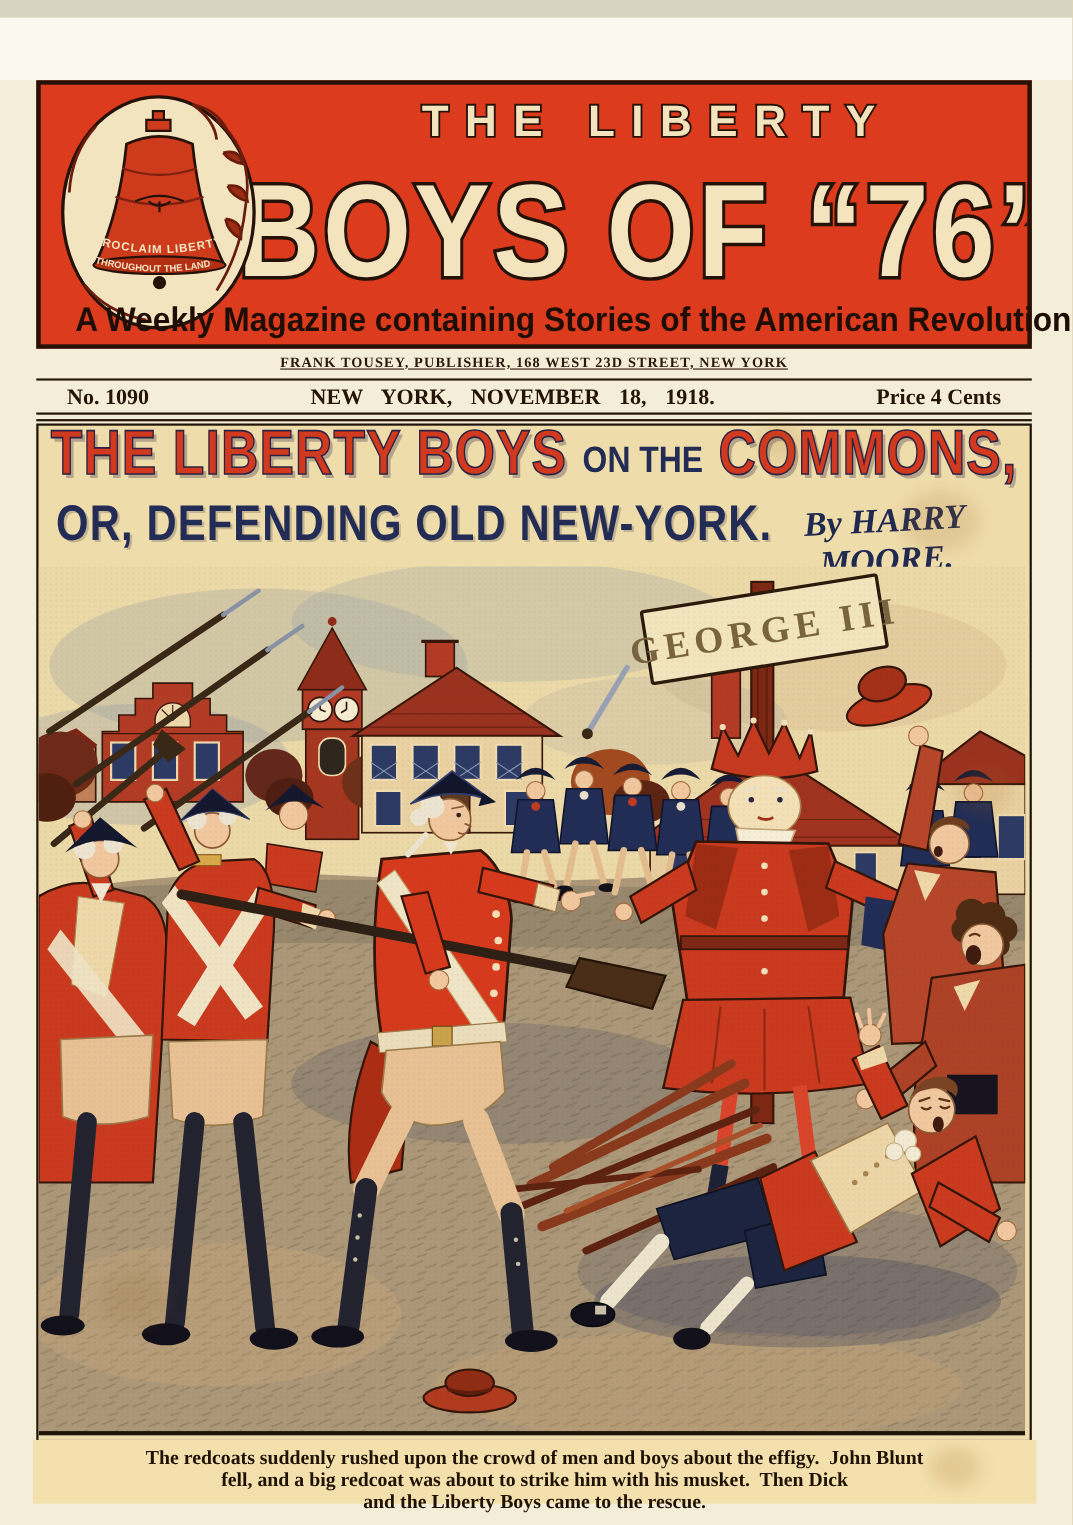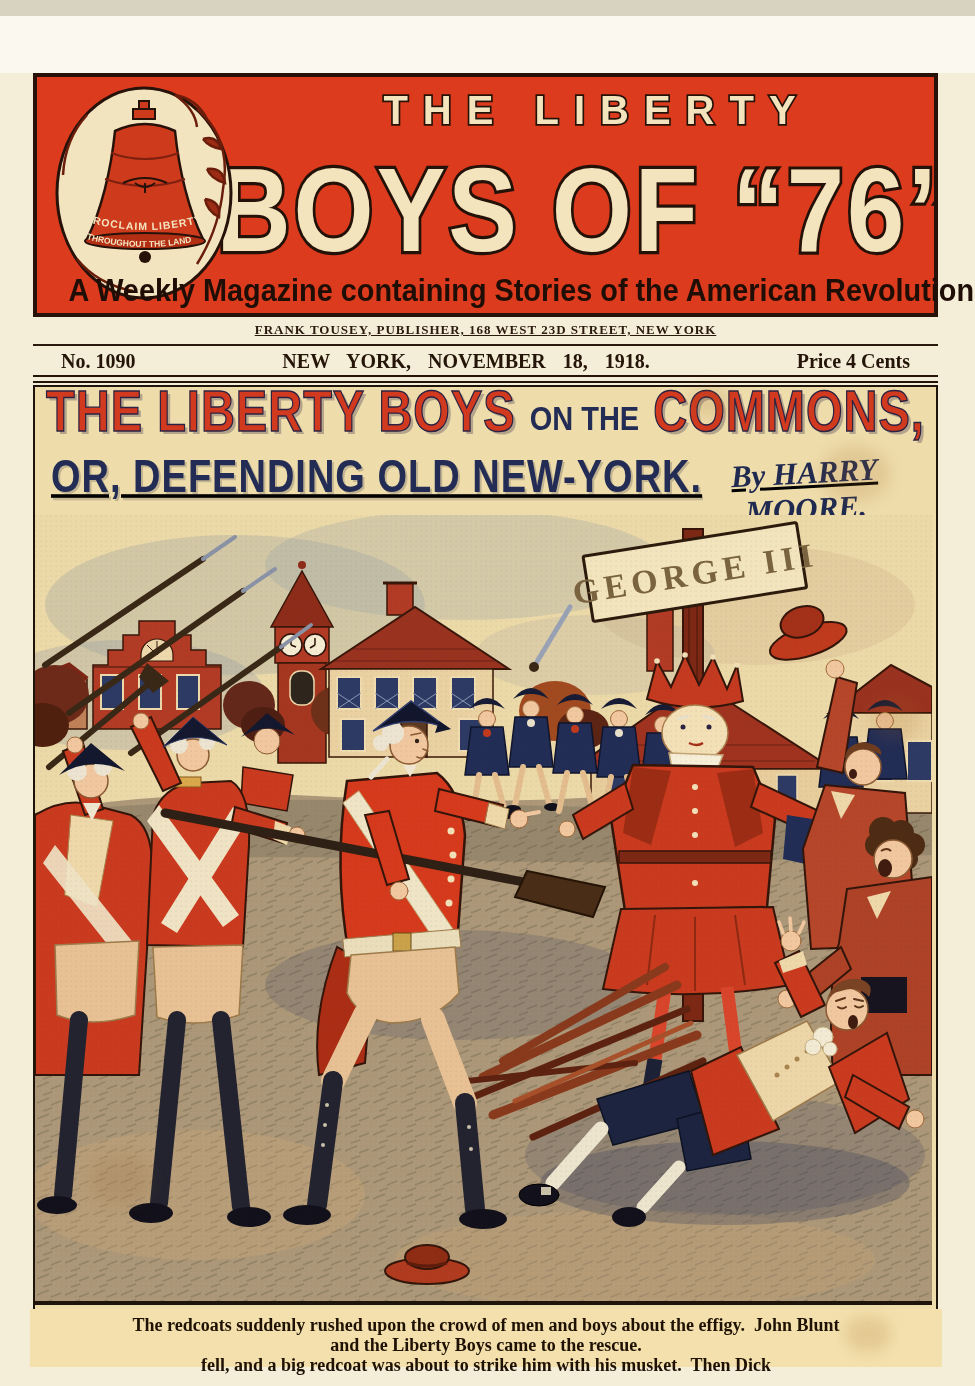--- a/index.html
+++ b/index.html
@@ -33,21 +33,21 @@
             border:2px solid #1f140a;background:#eedcab;overflow:hidden;}
   .t1{position:absolute;top:2px;left:0;right:0;display:flex;align-items:flex-end;
       justify-content:center;gap:14px;padding:0 8px;white-space:nowrap;}
   .tred{font-family:"Liberation Sans",sans-serif;font-weight:bold;font-size:47px;
         color:#d23a20;letter-spacing:1px;transform:scaleY(1.22);transform-origin:bottom;
         -webkit-text-stroke:1.2px #2c2342;
         text-shadow:3px 3px 0 rgba(44,35,66,.30);}
   .tnavy{font-family:"Liberation Sans",sans-serif;font-weight:bold;font-size:29px;
          color:#232c54;transform:scaleY(1.15);transform-origin:bottom;padding-bottom:5px;}
   .t2row{position:absolute;top:64px;left:16px;right:12px;display:flex;
-         justify-content:space-between;align-items:flex-start;text-decoration:underline;}
+         justify-content:space-between;align-items:flex-start;}
   .tor{font-family:"Liberation Sans",sans-serif;font-weight:bold;font-size:38px;
        color:#232c54;letter-spacing:1px;transform:scaleY(1.2);transform-origin:top;
        white-space:nowrap;text-shadow:2px 2px 0 rgba(20,21,44,.20);}
   .bycol{text-align:center;color:#202a50;transform:rotate(-3deg);padding-top:4px;padding-right:14px;}
   .by{font-family:"Liberation Serif",serif;font-weight:bold;font-style:italic;font-size:31px;}
   .andother{font-family:"Liberation Sans",sans-serif;font-weight:bold;font-size:15px;
             letter-spacing:3px;margin-top:1px;}
   .scene{position:absolute;left:0;top:128px;}
 
   
@@ -513,22 +513,22 @@
         <path d="M372 748 Q392 754 412 748" stroke="#5e1c0c" stroke-width="3" fill="none"></path>
       </g>
 
       <rect x="0" y="0" width="897" height="790" fill="url(#ht)" opacity=".06"></rect>
       <rect x="0" y="786" width="897" height="4" fill="#1f140a"></rect>
     </svg>
   </div>
 
   <div class="caption">
     <div>The redcoats suddenly rushed upon the crowd of men and boys about the effigy.  John Blunt</div>
+    <div>fell, and a big redcoat was about to strike him with his musket.  Then Dick</div>
     <div>and the Liberty Boys came to the rescue.</div>
-    <div>fell, and a big redcoat was about to strike him with his musket.  Then Dick</div>
   </div>
 
   <div class="stain" style="left:820px;top:430px;width:70px;height:56px;background:rgba(160,100,30,.16);"></div>
   <div class="stain" style="left:870px;top:680px;width:50px;height:44px;background:rgba(160,100,30,.14);"></div>
   <div class="stain" style="left:90px;top:1140px;width:64px;height:50px;background:rgba(140,90,30,.12);"></div>
   <div class="stain" style="left:845px;top:1300px;width:46px;height:36px;background:rgba(160,100,30,.18);"></div>
   <div class="stain" style="left:690px;top:372px;width:40px;height:30px;background:rgba(150,95,30,.15);"></div>
 </div>
 
 </body></html>

